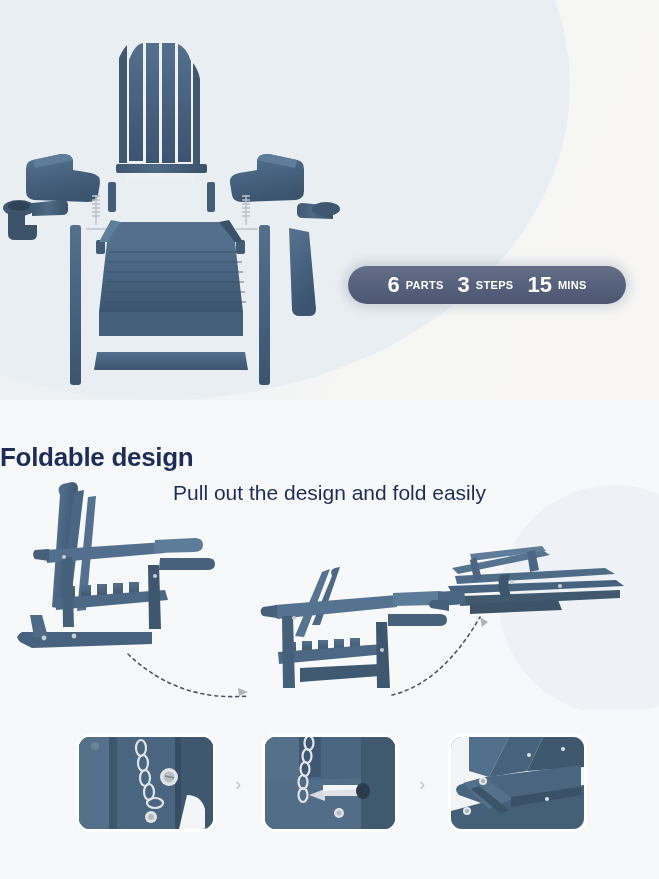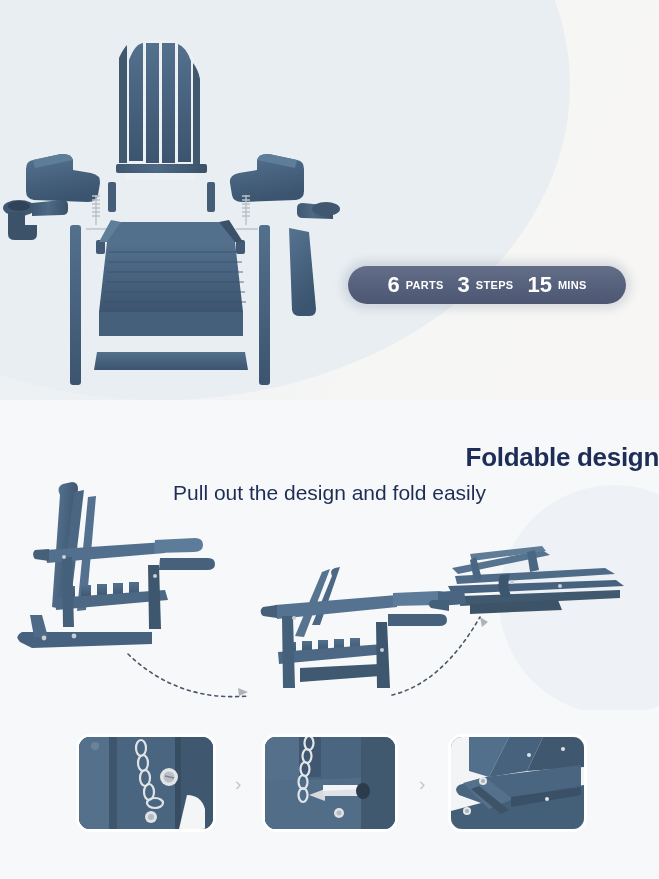--- a/index.html
+++ b/index.html
@@ -51,21 +51,21 @@
   #fold {
     position:absolute; left:0; top:400px; width:659px; height:310px;
     background:#f7f8f9; overflow:hidden;
   }
   #fold-blob {
     position:absolute; right:-70px; top:85px;
     width:230px; height:230px; border-radius:50%;
     background:#eef2f6;
   }
   #fold-h {
-    position:absolute; left:0; top:42px; width:659px; text-align:right;
+    position:absolute; left:0; top:42px; width:659px; text-align:left;
     font-size:26px; font-weight:bold; color:#1d2d57; letter-spacing:-0.3px;
   }
   #fold-sub {
     position:absolute; left:0; top:81px; width:659px; text-align:center;
     font-size:21px; color:#1d2d57; font-weight:normal;
   }
 
   
   #steps {
     position:absolute; left:0; top:710px; width:659px; height:169px;

